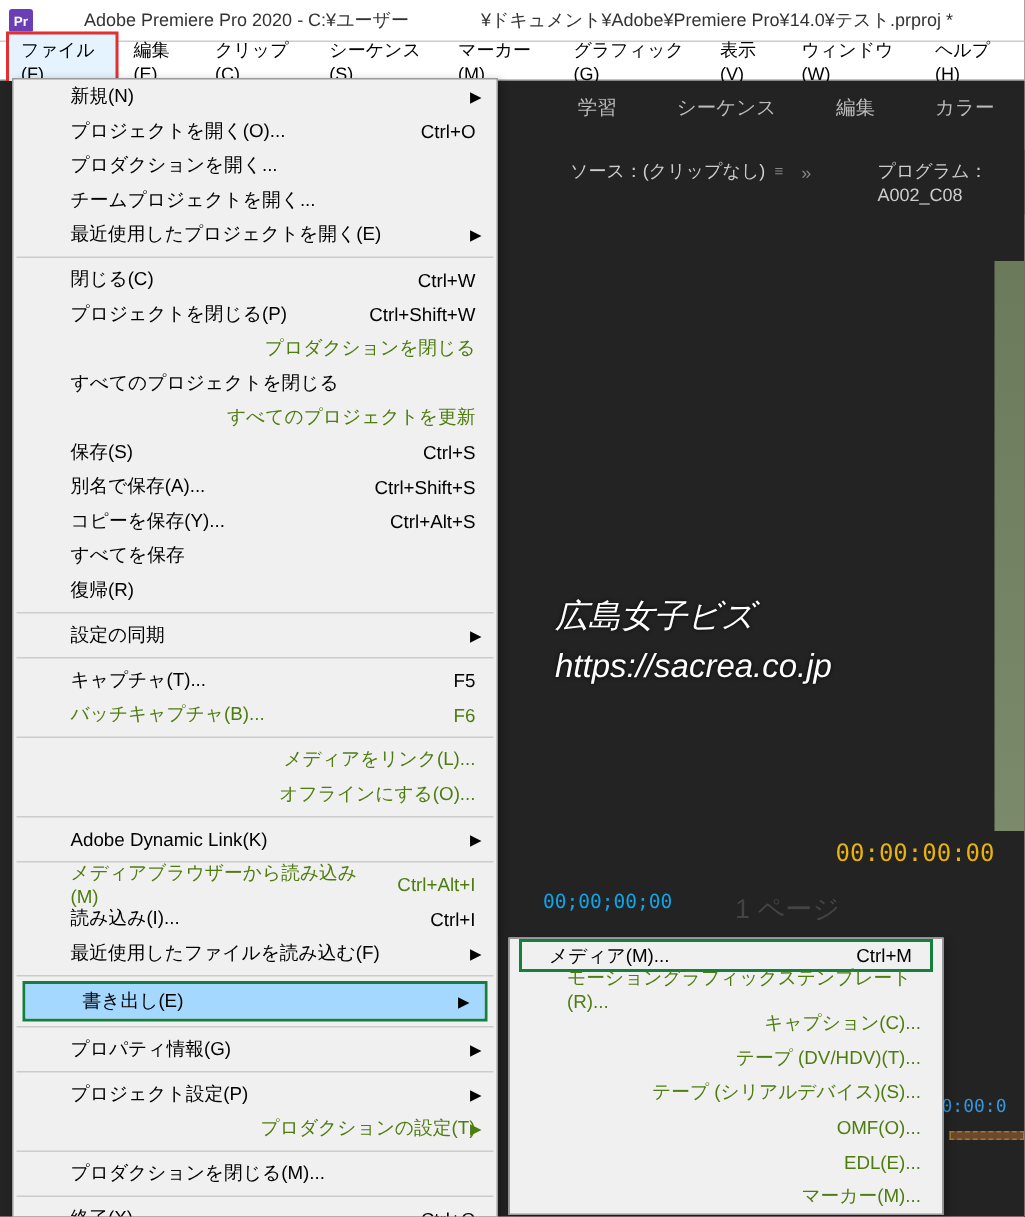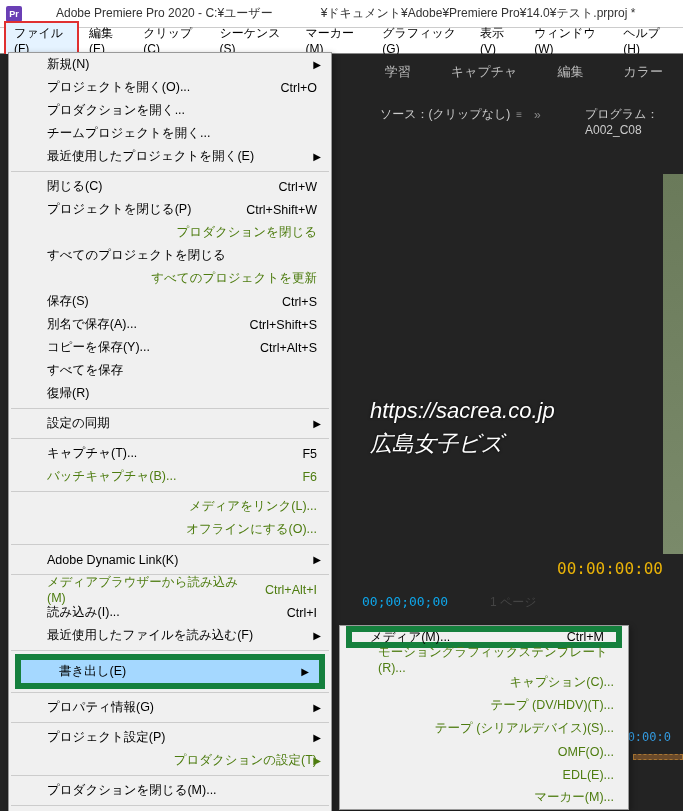--- a/index.html
+++ b/index.html
@@ -12,34 +12,34 @@
 .workspace { background: #232323; position: absolute; top: 54px; left: 0; right: 0; bottom: 0; }
 .ws-top { height: 36px; display: flex; align-items: center; justify-content: flex-end; padding-right: 20px; gap: 40px; color: #bbb; font-size: 13px; }
 .ws-panels { display: flex; padding: 10px 0 0 10px; gap: 10px; }
 .panel-tab { background: #232323; color: #ccc; font-size: 12px; padding: 6px 10px; display: flex; align-items: center; gap: 6px; }
 .panel-tab .menu-icon { color: #888; font-size: 10px; }
 .program-panel { position: absolute; right: 0; top: 46px; width: 108px; }
 .thumb { position: absolute; right: 0; top: 120px; width: 20px; height: 380px; background: linear-gradient(#6a7a5a, #7a8a6a); }
 .watermark { position: absolute; left: 370px; top: 340px; color: #fff; font-size: 22px; font-style: italic; text-shadow: 0 0 3px rgba(0,0,0,0.8); line-height: 1.5; }
 .timecode1 { position: absolute; right: 20px; top: 505px; color: #eab308; font-size: 16px; font-family: monospace; }
 .timecode2 { position: absolute; left: 362px; top: 540px; color: #0ea5e9; font-size: 13px; font-family: monospace; }
-.page-label { position: absolute; left: 490px; top: 540px; color: #444; font-size: 12px; }
+.page-label { position: absolute; left: 490px; top: 540px; color: #444; font-size: 18px; }
 .play-controls { position: absolute; left: 430px; top: 590px; display: flex; gap: 50px; align-items: center; color: #ccc; font-size: 14px; }
 .timeline-tc { position: absolute; right: 12px; top: 676px; color: #3399dd; font-size: 12px; font-family: monospace; }
 .timeline-bar { position: absolute; right: 0; top: 700px; width: 50px; height: 6px; background: #6a4a2a; border: 1px dashed #aa7733; }
 .str { color: #888; margin: 0 6px; }
 
 .dropdown { position: absolute; top: 52px; left: 8px; width: 324px; background: #f0f0f0; border: 1px solid #999; box-shadow: 2px 2px 6px rgba(0,0,0,0.3); font-size: 12.5px; z-index: 10; }
 .menu-item { display: flex; align-items: center; padding: 4px 14px 4px 38px; height: 23px; position: relative; cursor: pointer; }
 .menu-item.disabled { color: #4d7c0f; justify-content: flex-end; }
 .menu-item .shortcut { margin-left: auto; padding-left: 20px; }
 .menu-item .arrow { position: absolute; right: 10px; font-size: 10px; }
 .menu-sep { height: 1px; background: #ccc; margin: 3px 2px; }
 .menu-item.selected { background: #a5d8ff; }
-.highlight-red { border: 6px solid #15803d; margin: 0 6px; }
+.highlight-red { border: 2px solid #15803d; margin: 0 6px; }
 
 .submenu { position: absolute; top: 625px; left: 339px; width: 290px; background: #f0f0f0; border: 1px solid #999; box-shadow: 2px 2px 6px rgba(0,0,0,0.3); font-size: 12.5px; z-index: 11; }
 .submenu .highlight-red { display: flex; align-items: center; padding: 2px 12px 2px 18px; height: 22px; }
 </style>
 </head>
 <body>
 
 <div class="titlebar">
   <div class="app-icon">Pr</div>
   <span>Adobe Premiere Pro 2020 - C:¥ユーザー　　　　¥ドキュメント¥Adobe¥Premiere Pro¥14.0¥テスト.prproj *</span>
@@ -53,39 +53,39 @@
   <div class="menubar-item">マーカー(M)</div>
   <div class="menubar-item">グラフィック(G)</div>
   <div class="menubar-item">表示(V)</div>
   <div class="menubar-item">ウィンドウ(W)</div>
   <div class="menubar-item">ヘルプ(H)</div>
 </div>
 
 <div class="workspace">
   <div class="ws-top">
     <span>学習</span>
-    <span>キャプチャ</span>
+    <span>シーケンス</span>
     <span>編集</span>
     <span>カラー</span>
   </div>
   <div class="ws-panels">
     <div style="width:350px"></div>
     <div class="panel-tab">
       <span>ソース：(クリップなし)</span>
       <span class="menu-icon">≡</span>
       <span class="str">»</span>
     </div>
     <div class="panel-tab program-panel">
       <span>プログラム：A002_C08</span>
     </div>
   </div>
   <div class="thumb"></div>
   <div class="watermark">
+    <div>広島女子ビズ</div>
     <div>https://sacrea.co.jp</div>
-    <div>広島女子ビズ</div>
   </div>
   <div class="timecode1">00:00:00:00</div>
   <div class="timecode2">00;00;00;00</div>
   <div class="page-label">1 ページ</div>
   <div class="play-controls">
     <span>▶</span>
     <span>▶▶</span>
     <span>+</span>
   </div>
   <div class="timeline-tc">00:00:00:0</div>

